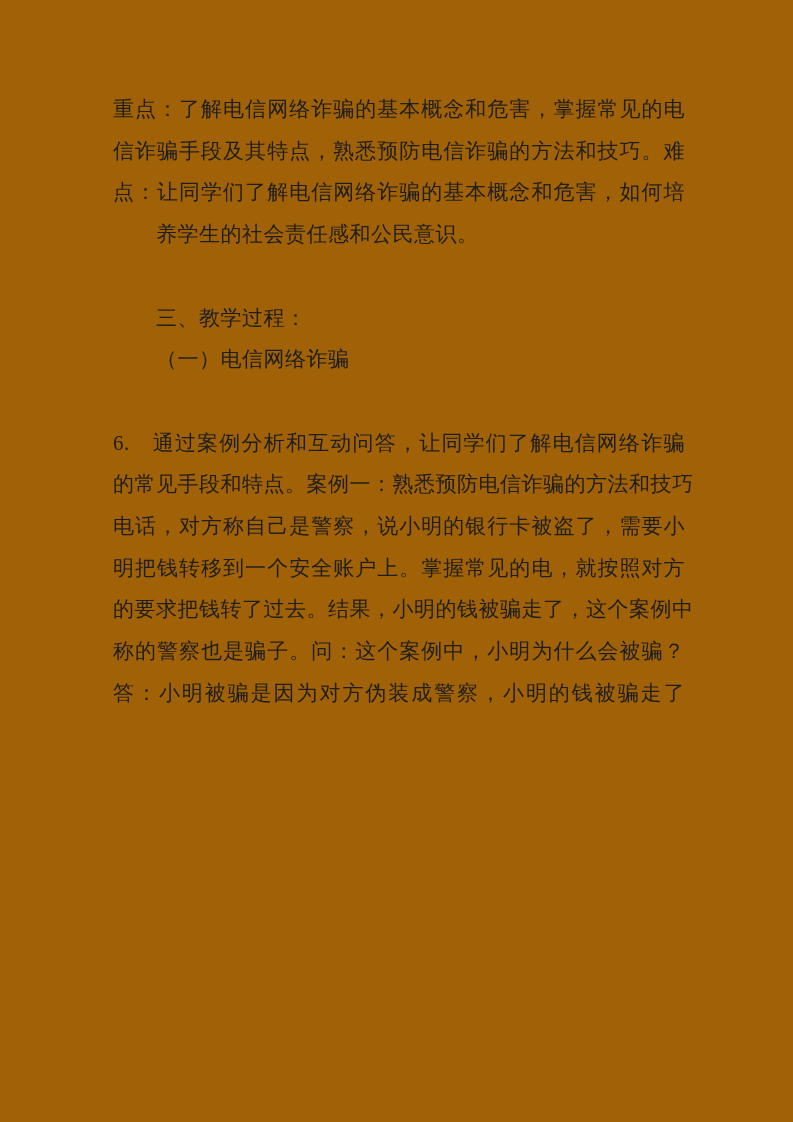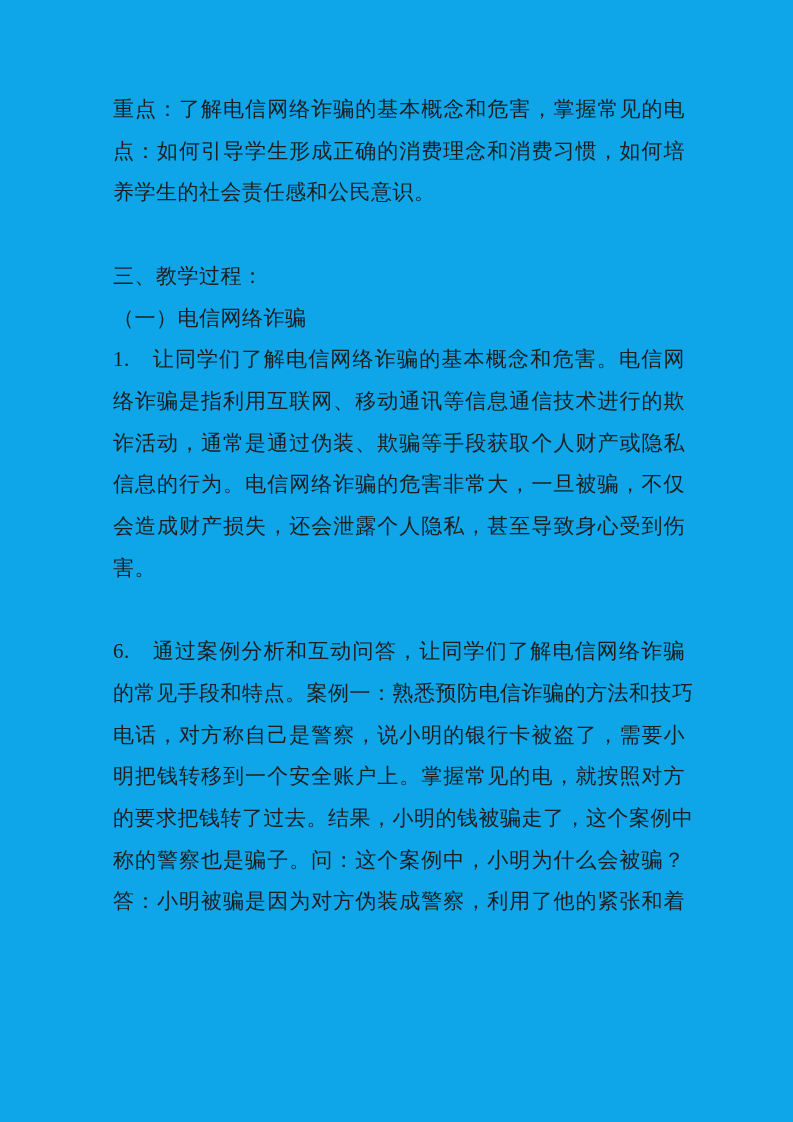--- a/index.html
+++ b/index.html
@@ -4,21 +4,21 @@
 <style>
   html, body {
     margin: 0;
     padding: 0;
     background: #ffffff;
   }
   .page {
     position: relative;
     width: 793px;
     height: 1122px;
-    background: #0ea5e9;
+    background: #a16207;
     overflow: hidden;
     font-family: "Liberation Serif", serif;
   }
   .text-block {
     position: absolute;
     left: 113px;
     top: 89px;
     width: 572px;
     color: #1e1e1e;
     font-size: 21px;
@@ -35,56 +35,50 @@
     display: block;
     white-space: nowrap;
     letter-spacing: 0.5px;
     text-align: justify;
     text-align-last: justify;
     -moz-text-align-last: justify;
     text-justify: inter-character;
   }
   .line.para-end {
     text-align-last: left;
+    margin-left: 43px;
     -moz-text-align-last: left;
   }
 </style>
 </head>
 <body>
 
 <div class="page">
   <div class="text-block">
 
     <p class="para">
       <span class="line">重点：了解电信网络诈骗的基本概念和危害，掌握常见的电</span>
-      <span class="line">点：如何引导学生形成正确的消费理念和消费习惯，如何培</span>
+      <span class="line">信诈骗手段及其特点，熟悉预防电信诈骗的方法和技巧。难</span>
+      <span class="line">点：让同学们了解电信网络诈骗的基本概念和危害，如何培</span>
       <span class="line para-end">养学生的社会责任感和公民意识。</span>
     </p>
 
     <p class="para gap-before">
       <span class="line para-end">三、教学过程：</span>
     </p>
 
     <p class="para">
       <span class="line para-end">（一）电信网络诈骗</span>
     </p>
 
-    <p class="para">
-      <span class="line">1.　让同学们了解电信网络诈骗的基本概念和危害。电信网</span>
-      <span class="line">络诈骗是指利用互联网、移动通讯等信息通信技术进行的欺</span>
-      <span class="line">诈活动，通常是通过伪装、欺骗等手段获取个人财产或隐私</span>
-      <span class="line">信息的行为。电信网络诈骗的危害非常大，一旦被骗，不仅</span>
-      <span class="line">会造成财产损失，还会泄露个人隐私，甚至导致身心受到伤</span>
-      <span class="line para-end">害。</span>
-    </p>
 
     <p class="para gap-before">
       <span class="line">6.　通过案例分析和互动问答，让同学们了解电信网络诈骗</span>
       <span class="line">的常见手段和特点。案例一：熟悉预防电信诈骗的方法和技巧</span>
       <span class="line">电话，对方称自己是警察，说小明的银行卡被盗了，需要小</span>
       <span class="line">明把钱转移到一个安全账户上。掌握常见的电，就按照对方</span>
       <span class="line">的要求把钱转了过去。结果，小明的钱被骗走了，这个案例中</span>
       <span class="line">称的警察也是骗子。问：这个案例中，小明为什么会被骗？</span>
-      <span class="line">答：小明被骗是因为对方伪装成警察，利用了他的紧张和着</span>
+      <span class="line">答：小明被骗是因为对方伪装成警察，小明的钱被骗走了</span>
     </p>
 
   </div>
 </div>
 
 </body></html>

